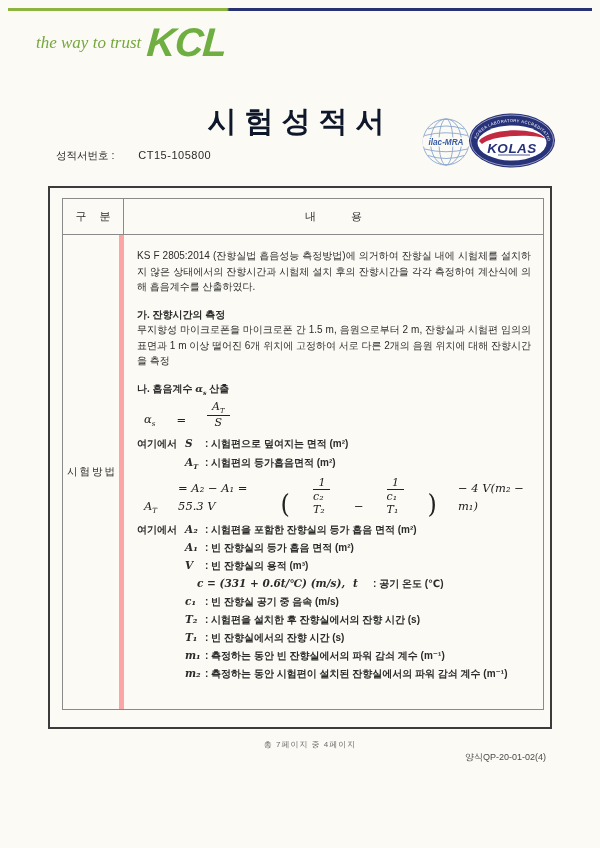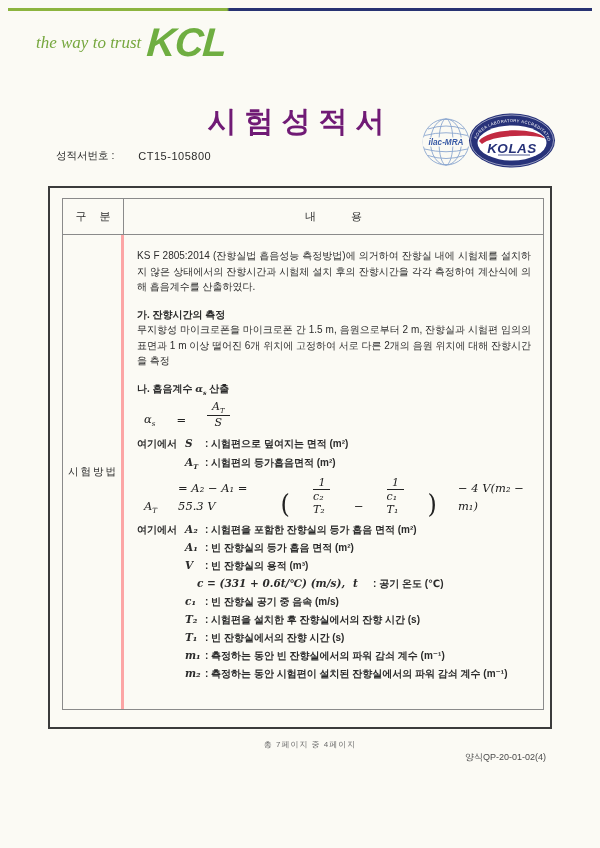--- a/index.html
+++ b/index.html
@@ -8,39 +8,39 @@
 
   .top-line { position:absolute; left:8px; top:8px; width:584px; height:3px;
     background:linear-gradient(to right,#8cb43e 0%,#8cb43e 37.5%,#273272 37.9%,#273272 100%); }
 
   .brand { position:absolute; left:36px; top:22px; display:flex; align-items:flex-end; }
   .tagline { font-family:"Liberation Serif","DejaVu Serif",serif; font-style:italic; font-size:17px; color:#76a73e; padding-bottom:9px; }
   .kcl-logo { font-family:"Liberation Sans","DejaVu Sans",sans-serif; font-weight:bold; font-style:italic;
     font-size:40px; color:#6fae41; letter-spacing:-1px; line-height:1; margin-left:6px; transform:skewX(-4deg); }
 
   .title { position:absolute; top:102px; left:0; width:100%; text-align:center;
-    font-size:29px; font-weight:700; letter-spacing:8px; color:#701a75;font-family:Liberation Serif, serif; }
-
-  .report-no { position:absolute; top:149px; left:56px; font-size:10.5px; display:flex; align-items:center; }
+    font-size:29px; font-weight:700; letter-spacing:8px; color:#0f172a;font-family:Liberation Serif, serif; }
+
+  .report-no { position:absolute; top:149px; left:56px; font-size:10.5px; display:flex; align-items:flex-start; }
   .report-no .val { margin-left:24px; font-size:11px; letter-spacing:0.5px; }
 
   .badge-ilac { position:absolute; left:421px; top:116px; }
   .badge-kolas { position:absolute; left:468px; top:112px; }
 
   .frame { position:absolute; left:48px; top:186px; width:504px; height:543px; border:2px solid #3b3b3b; }
 
   .doc-table { position:absolute; left:62px; top:198px; width:482px; height:512px;
     border:1px solid #8a8a8a; display:flex; flex-direction:column; }
   .thead { display:flex; height:36px; border-bottom:1px solid #8a8a8a; flex-shrink:0; }
   .th-cat { width:61px; border-right:1px solid #8a8a8a; display:flex; align-items:center; justify-content:center;
     font-size:11px; letter-spacing:5px; padding-left:5px; }
   .th-content { flex:1; display:flex; align-items:center; justify-content:center;
     font-size:11px; letter-spacing:16px; padding-left:16px; }
   .tbody { flex:1; display:flex; }
-  .td-cat { width:61px; border-right:3px solid #fca5a5; display:flex; align-items:center; justify-content:center;
+  .td-cat { width:61px; border-right:5px solid #fca5a5; display:flex; align-items:center; justify-content:center;
     font-size:10.5px; letter-spacing:2px; padding-left:2px; }
   .td-content { flex:1; padding:13px 12px 0 13px; font-size:10px; line-height:1.55; }
 
   .para { text-align:justify; margin-bottom:12px; }
   .sec-heading { font-weight:bold; font-size:10px; }
   .sec-body { text-align:justify; margin-bottom:12px; }
 
   .math-inline, .term, .mvar { font-family:"DejaVu Serif","Liberation Serif",serif; font-style:italic; }
   sub { font-size:0.62em; }
 

